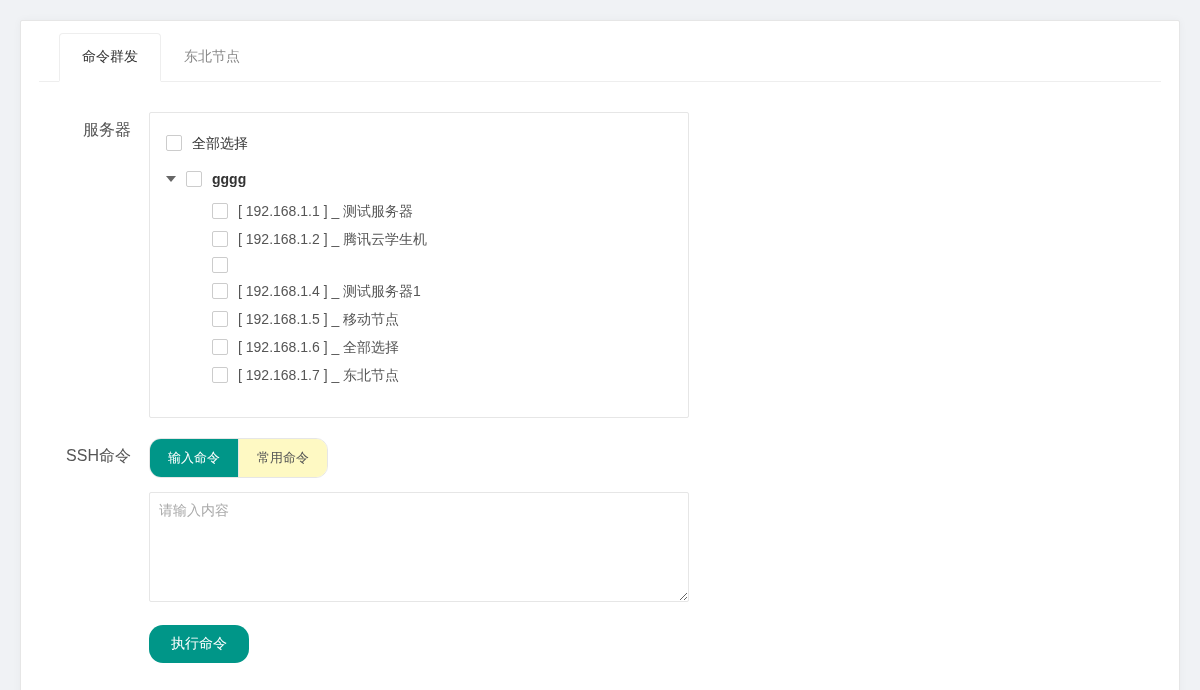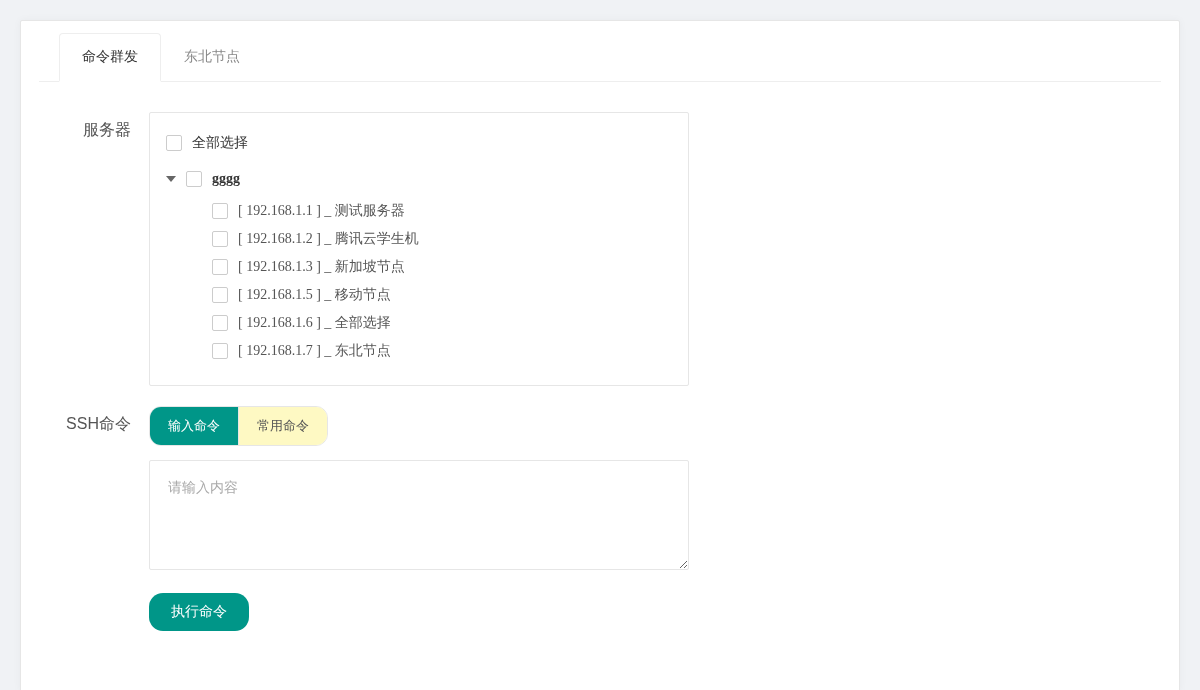--- a/index.html
+++ b/index.html
@@ -53,22 +53,21 @@
       color: #555;
       padding-top: 8px;
       font-size: 16px;
     }
     .field {
       flex: 0 0 540px;
     }
     .tree {
       border: 1px solid #e6e6e6;
       border-radius: 2px;
-      padding: 16px 16px 20px;
-      font-family: Liberation Serif, serif;
+      padding: 16px 16px 28px;
     }
     .tree-row {
       display: flex;
       align-items: center;
       padding: 4px 0;
       font-size: 14px;
     }
     .tree-row.root { margin-bottom: 8px; }
     .tree-row.group {
       padding-left: 0;
@@ -118,21 +117,21 @@
     }
     .btn + .btn { border-left: 1px solid #e6e6e6; }
     .btn.active {
       background: #009688;
       color: #fff;
     }
     .textarea {
       width: 100%;
       border: 1px solid #e6e6e6;
       border-radius: 2px;
-      padding: 18px;
+      padding: 9px;
       font-size: 14px;
       font-family: inherit;
       resize: vertical;
       min-height: 110px;
       color: #be185d;
       margin-top: 14px;
     }
     .textarea::placeholder { color: #aaa; }
     .primary-btn {
       background: #009688;
@@ -174,21 +173,24 @@
           <div class="tree-row leaf">
             <span class="checkbox"></span>
             <span class="tree-label">[ 192.168.1.1 ] _ 测试服务器</span>
           </div>
           <div class="tree-row leaf">
             <span class="checkbox"></span>
             <span class="tree-label">[ 192.168.1.2 ] _ 腾讯云学生机</span>
           </div>
           <div class="tree-row leaf">
             <span class="checkbox"></span>
-            <span class="tree-label">[ 192.168.1.3 ] _ 新加坡节点</span>
+          </div>
+          <div class="tree-row leaf">
+            <span class="checkbox"></span>
+            <span class="tree-label">[ 192.168.1.4 ] _ 测试服务器1</span>
           </div>
           <div class="tree-row leaf">
             <span class="checkbox"></span>
             <span class="tree-label">[ 192.168.1.5 ] _ 移动节点</span>
           </div>
           <div class="tree-row leaf">
             <span class="checkbox"></span>
             <span class="tree-label">[ 192.168.1.6 ] _ 全部选择</span>
           </div>
           <div class="tree-row leaf">

